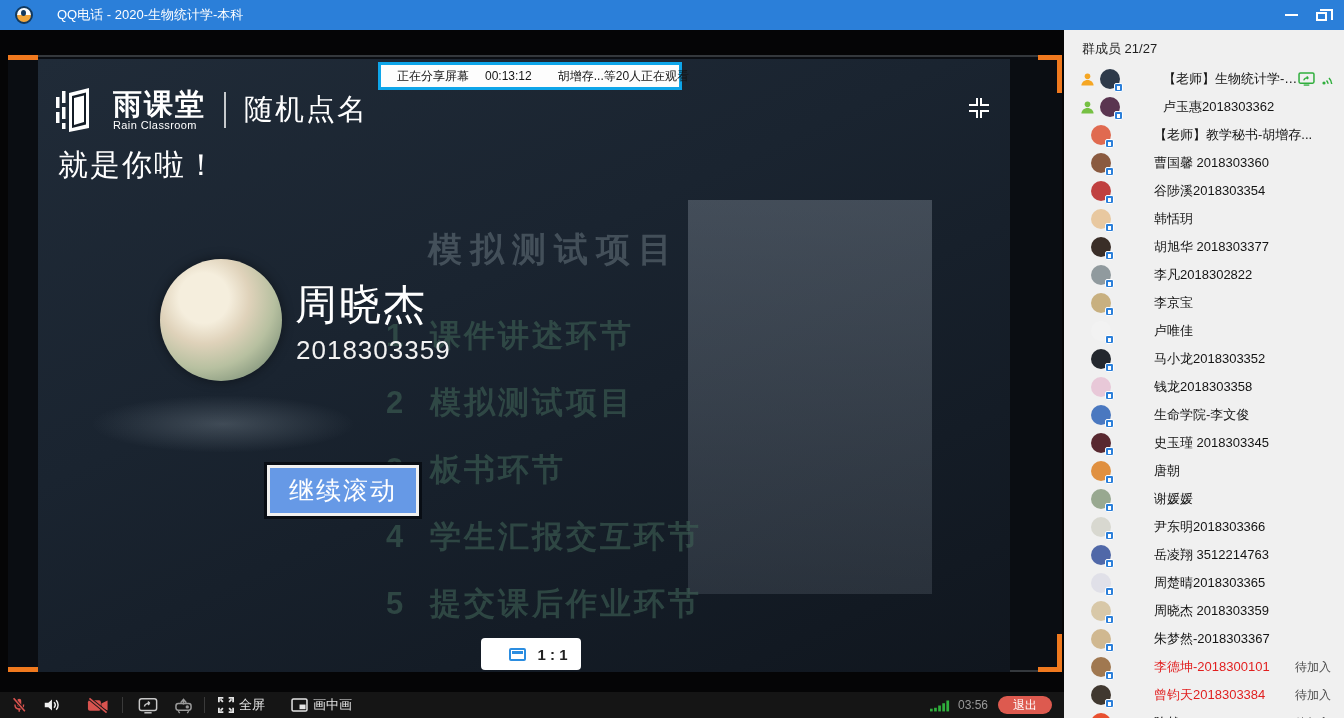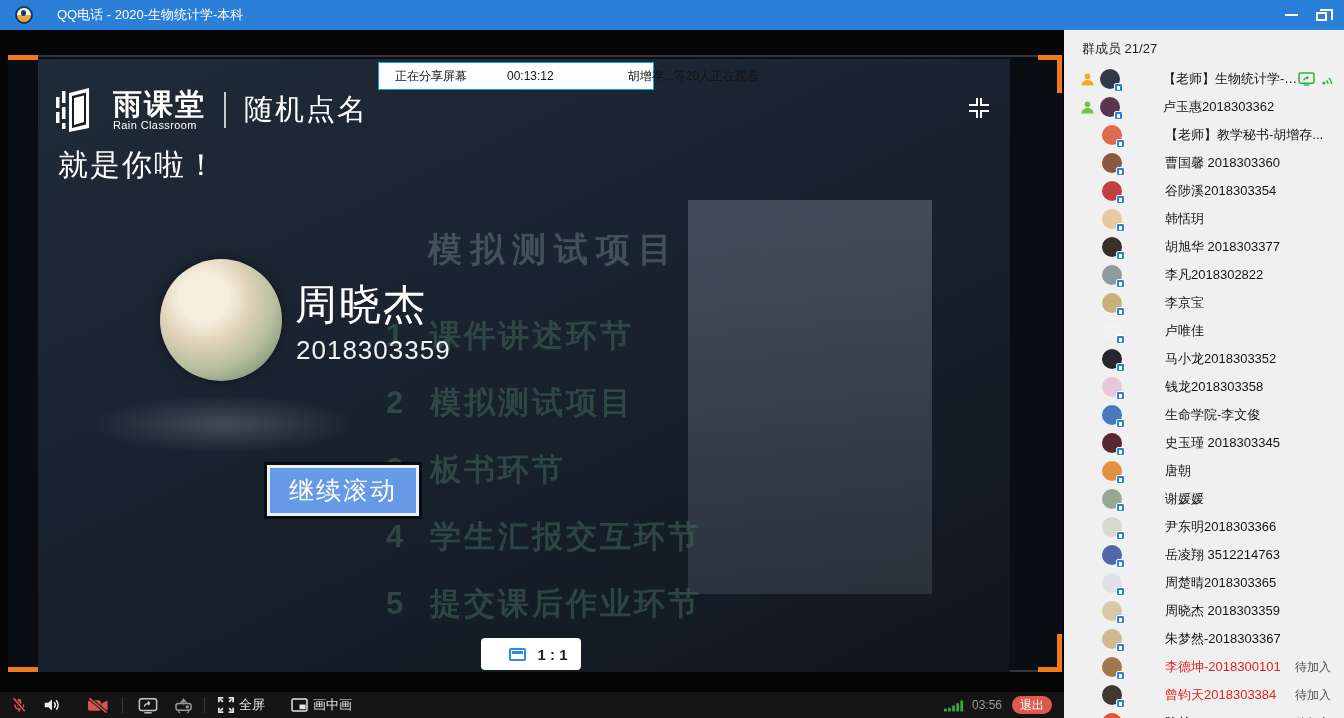--- a/index.html
+++ b/index.html
@@ -63,42 +63,42 @@
     display:flex;align-items:center;justify-content:center;font-size:25px;color:#fff;letter-spacing:2px;cursor:pointer;}
 
   .zoom-pill{position:absolute;left:443px;top:579px;width:100px;height:32px;background:#fff;border-radius:4px;
     display:flex;align-items:center;justify-content:center;gap:11px;font-size:15px;color:#222;font-weight:bold;padding-left:15px;}
   .zoom-monitor{width:17px;height:13px;border:2px solid #2b8de0;border-radius:2px;position:relative;}
   .zoom-monitor::before{content:"";position:absolute;left:1px;top:1px;width:11px;height:3px;background:#2b8de0;}
 
   .collapse-icon{position:absolute;left:930px;top:38px;cursor:pointer;}
 
   
-  .share-banner{position:absolute;left:378px;top:32px;width:276px;height:28px;background:#fdfdfd;
-    border:1px solid #0ea5e9;display:flex;align-items:center;font-size:12px;color:#141414;white-space:nowrap;gap:24px;}
+  .share-banner{position:absolute;left:378px;top:32px;width:304px;height:28px;background:#fdfdfd;
+    border:3px solid #0ea5e9;display:flex;align-items:center;font-size:12px;color:#141414;white-space:nowrap;}
   .sb-status{margin-left:16px;}
   .sb-time{margin-left:16px;}
   .sb-divider{width:1px;height:15px;background:#bbb;margin:0 13px;}
 
   
   .toolbar{position:absolute;left:0;top:692px;width:1064px;height:26px;background:#151515;display:flex;align-items:center;}
   .tb-icon{display:flex;align-items:center;justify-content:center;flex:none;cursor:pointer;}
   .tb-divider{width:1px;height:16px;background:#3a3a3a;margin:0 7px;flex:none;}
   .tb-label{font-size:13px;color:#e4e4e4;margin-left:5px;}
   .tb-group{display:flex;align-items:center;cursor:pointer;}
   .tb-spacer{flex:1;}
   .call-time{font-size:12px;color:#9a9a9a;margin:0 10px 0 8px;}
-  .exit-btn{height:18px;padding:0 8px;margin-right:12px;background:#dd5a4f;border-radius:9px;color:#fff;
+  .exit-btn{height:18px;padding:0 15px;margin-right:12px;background:#dd5a4f;border-radius:9px;color:#fff;
     font-size:12px;display:flex;align-items:center;cursor:pointer;flex:none;}
 
   
   .sidebar{position:absolute;left:1064px;top:30px;width:280px;height:688px;background:#f0f0f0;overflow:hidden;}
   .sidebar-header{padding:10px 0 7px 18px;font-size:13px;color:#1f1f1f;}
   .member-row{height:28px;display:flex;align-items:center;padding-left:16px;font-size:13px;color:#141414;cursor:default;}
-  .member-row.indent{padding-left:38px;}
+  .member-row.indent{padding-left:27px;}
   .status-icon{width:15px;height:15px;margin-right:5px;flex:none;}
   .status-icon.orange{color:#f5a623;}
   .status-icon.green{color:#76c043;}
   .m-avatar{width:20px;height:20px;border-radius:50%;margin-right:7px;position:relative;flex:none;}
   .m-badge{position:absolute;right:-3px;bottom:-3px;width:9px;height:9px;background:#2b7fd9;border:1.5px solid #fff;border-radius:2px;}
   .m-badge::after{content:"";position:absolute;left:2px;top:1.5px;width:3px;height:4px;background:#fff;}
   .m-name{white-space:nowrap;overflow:hidden;text-overflow:ellipsis;max-width:175px;margin-left:36px;}
   .member-row.red .m-name{color:#e11f1f;}
   .right-icons{margin-left:auto;margin-right:10px;display:flex;align-items:center;gap:6px;flex:none;}
   .pending{margin-left:auto;margin-right:13px;color:#4a4a4a;font-size:12px;flex:none;}

